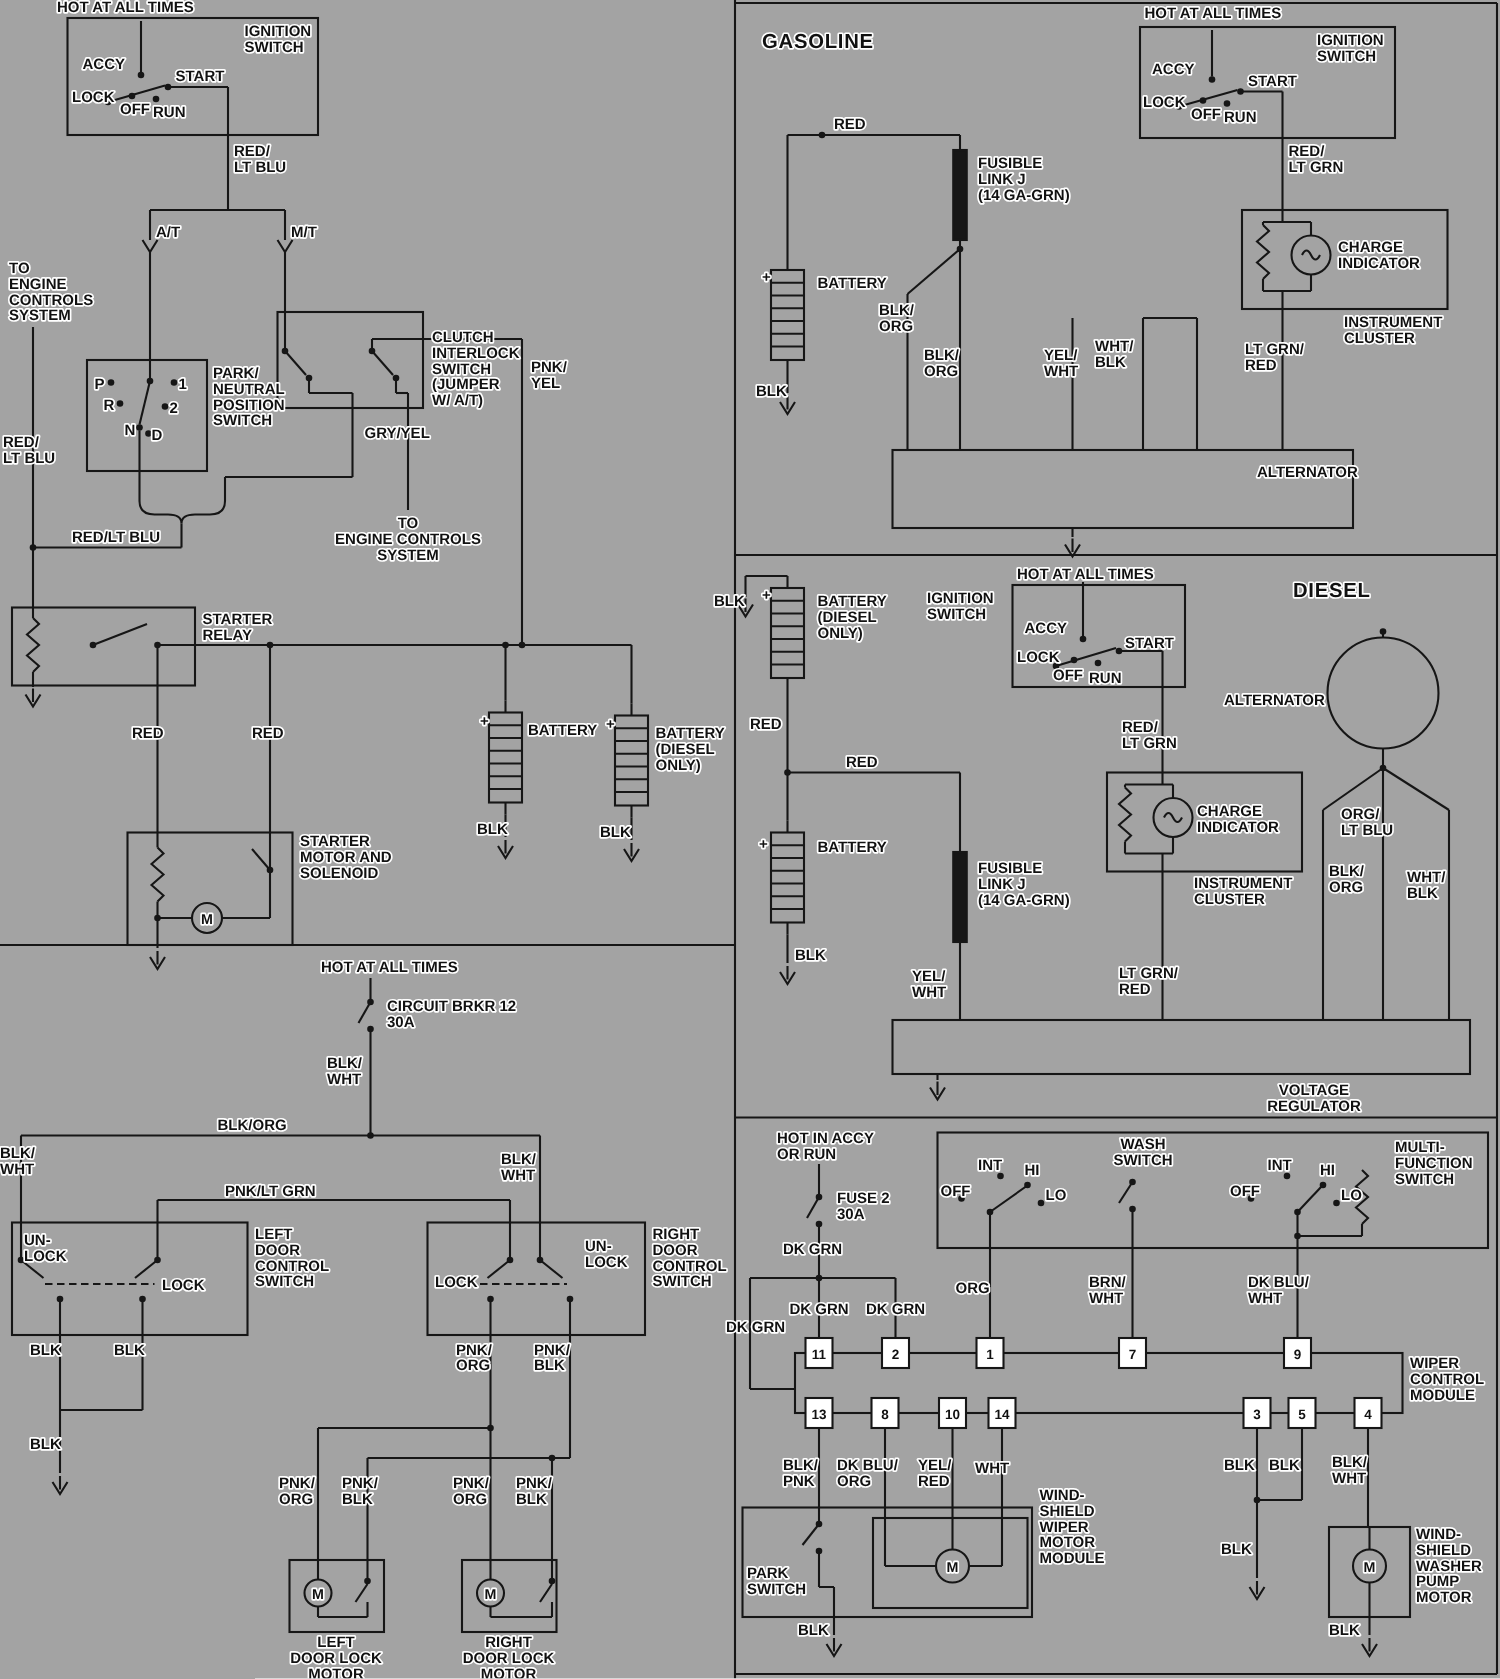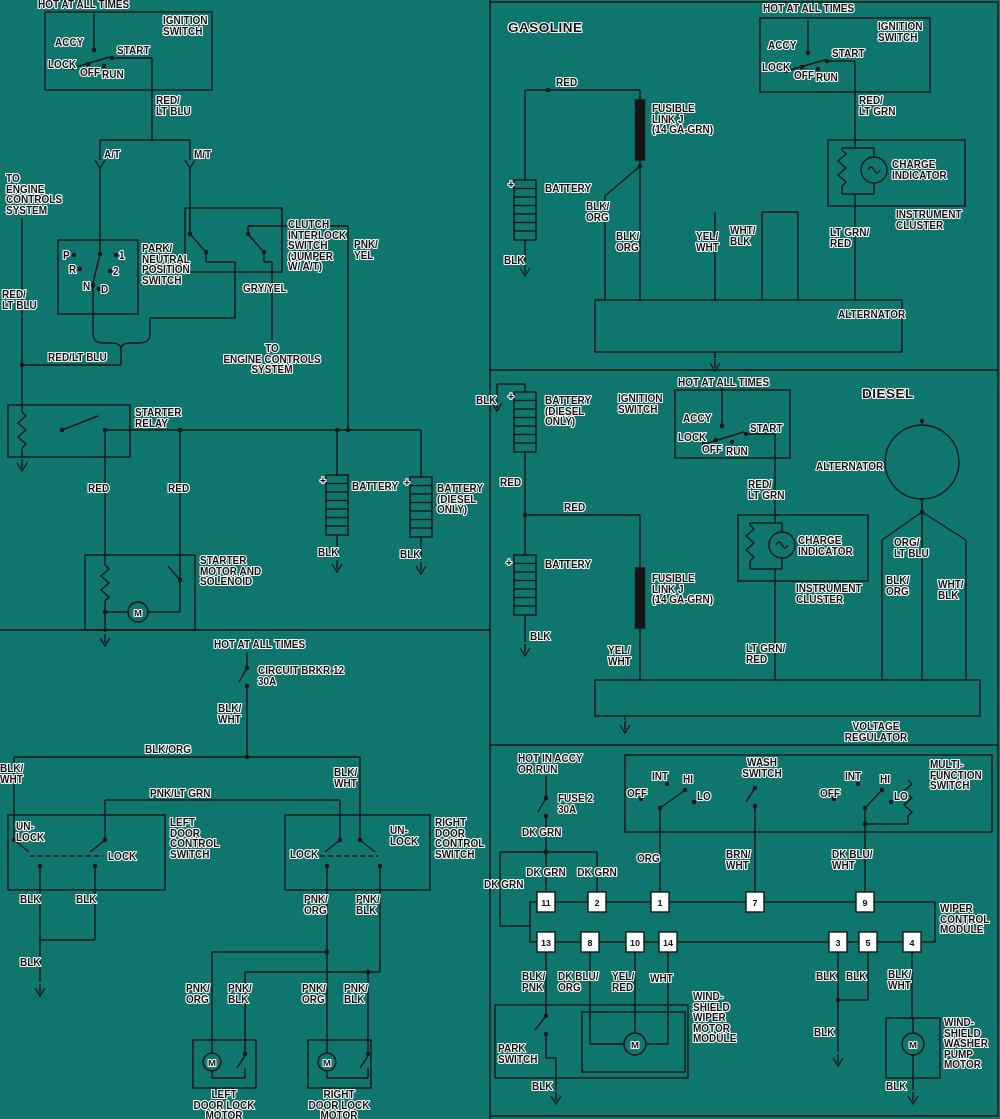--- a/index.html
+++ b/index.html
@@ -1,16 +1,16 @@
 <!DOCTYPE html>
 <html><head>
 <meta charset="utf-8">
 <style>
   html,body{margin:0;padding:0;background:#fff;}
-  .stage{position:relative;width:1000px;height:1119px;background:#0f766e;}
+  .stage{position:relative;width:1000px;height:1119px;background:#a3a3a3;}
   svg{display:block;}
   svg line, svg path, svg polyline, svg rect, svg circle{stroke:#161616;stroke-width:1.4;fill:none;}
   svg rect.solid{fill:#161616;}
   svg rect.pin{fill:#fff;}
   svg circle.dot{fill:#161616;stroke:none;}
   svg text{font:bold 10px "Liberation Sans",sans-serif;fill:#111;stroke:#fff;stroke-width:2.2px;paint-order:stroke;stroke-linejoin:round;}
   svg text.big{font-size:13.5px;letter-spacing:.5px;}
   svg text.mid{text-anchor:middle;}
   svg text.pn{font-size:9px;text-anchor:middle;}
   svg text.m{font-size:9.5px;text-anchor:middle;}

